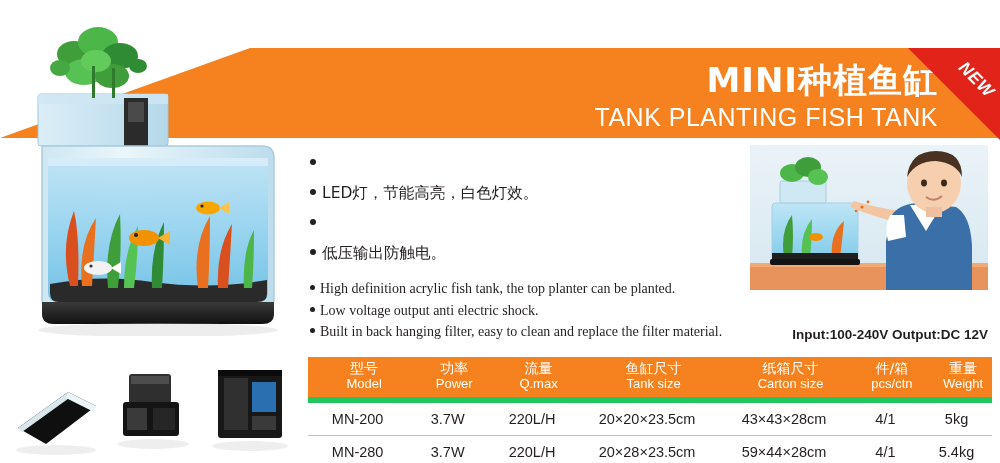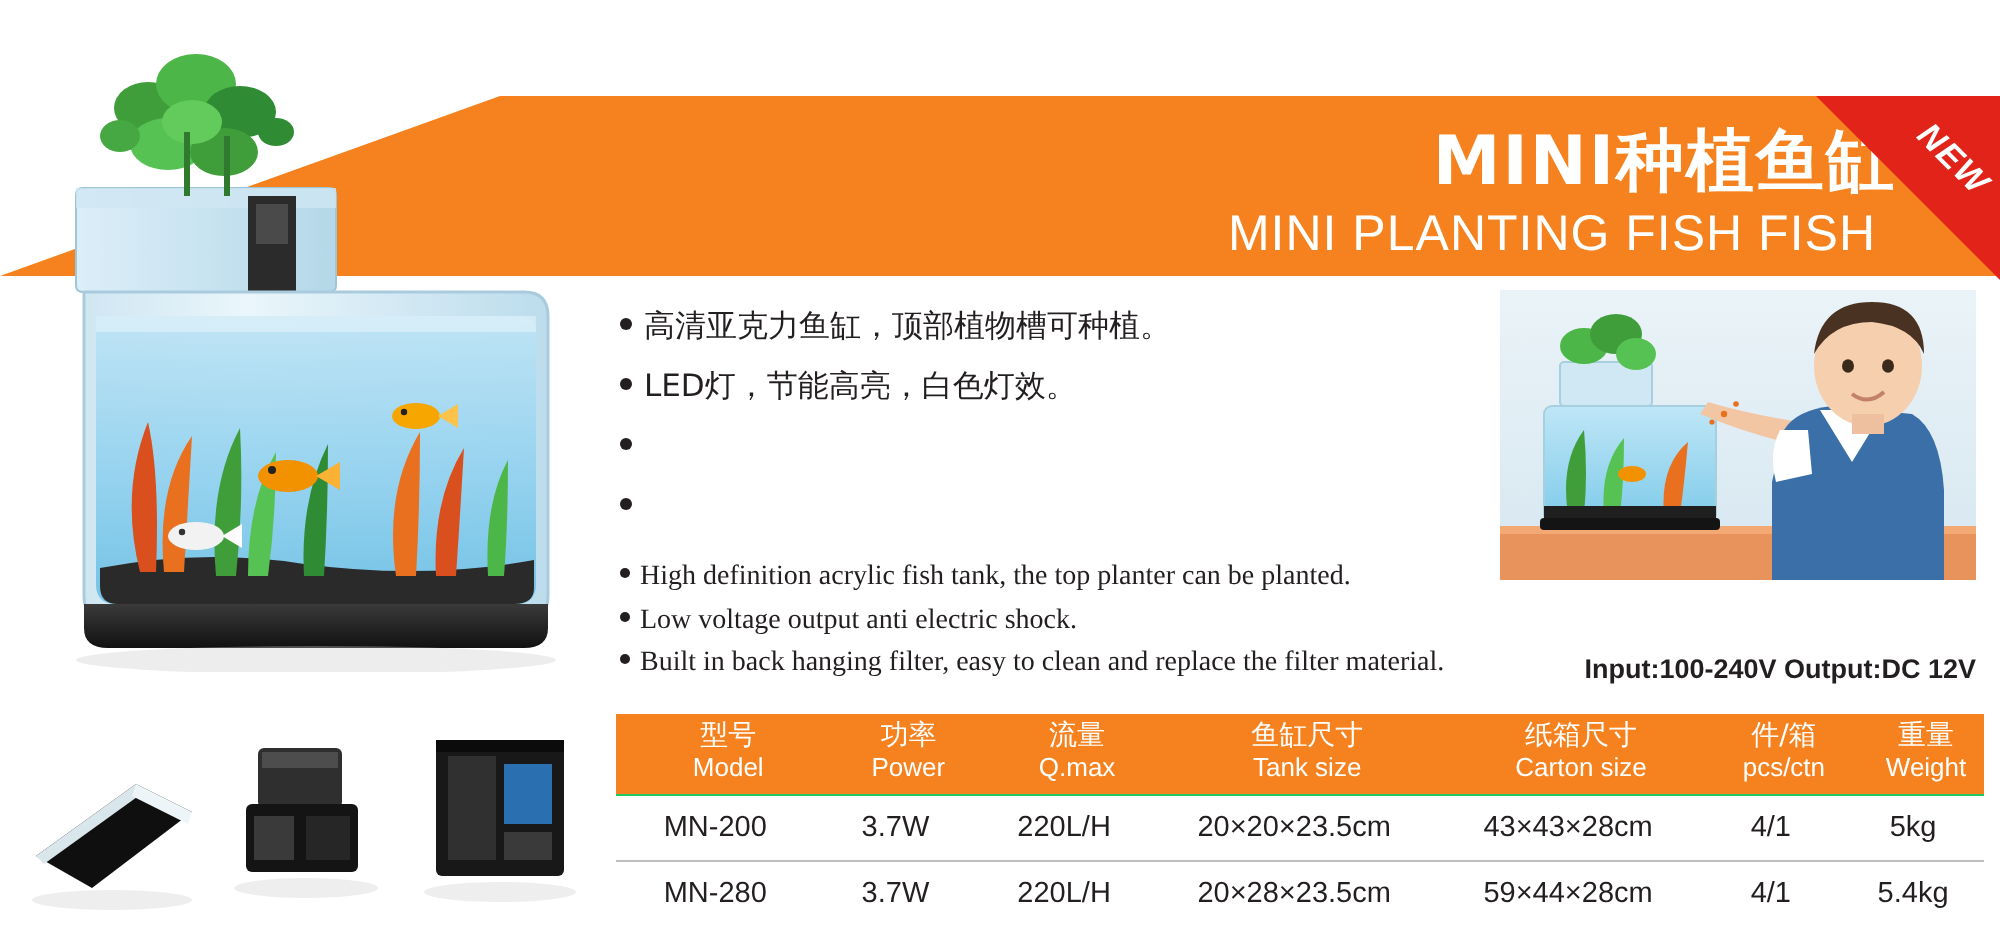--- a/index.html
+++ b/index.html
@@ -14,21 +14,21 @@
   .header-band{
     position:absolute;left:0;top:48px;width:1000px;height:90px;
     background:#f5821f;
   }
   .header-band:after{
     content:"";position:absolute;left:0;top:0;width:0;height:0;
     border-left:250px solid #ffffff;
     border-bottom:90px solid transparent;
   }
   .title-cn{
-    position:absolute;right:52px;top:58px;
+    position:absolute;right:62px;top:58px;
     font-size:34px;font-weight:bold;color:#ffffff;
     letter-spacing:1px;
     font-family:"DejaVu Sans", sans-serif;
   }
   .title-en{
     position:absolute;right:62px;top:103px;
     font-size:25px;color:#ffffff;letter-spacing:0.5px;
     font-family:"Liberation Sans", sans-serif;
   }
   
@@ -109,36 +109,36 @@
   }
   .spec-table thead th .en{
     display:block;font-size:13px;
     font-family:"Liberation Sans", sans-serif;
   }
   .spec-table tbody td{
     text-align:center;font-size:14.5px;color:#231f20;
     padding:8px 2px;border-bottom:1px solid #bfbfbf;
     font-family:"Liberation Sans", sans-serif;
   }
-  .spec-table tbody tr:first-child td{border-top:1px solid #22c55e;}
+  .spec-table tbody tr:first-child td{border-top:6px solid #22c55e;}
   .col-model{width:110px;}
   .col-power{width:80px;}
   .col-flow{width:90px;}
   .col-tank{width:150px;}
   .col-carton{width:140px;}
   .col-pcs{width:62px;}
   .col-weight{width:62px;}
 </style>
 </head>
 <body>
 
 <div class="header-band"></div>
 
 <div class="title-cn">MINI种植鱼缸</div>
-<div class="title-en">MINI PLANTING FISH FISH</div>
+<div class="title-en">TANK PLANTING FISH TANK</div>
 
 <div class="ribbon-wrap">
   <div class="ribbon-tri"></div>
   <div class="ribbon-text">NEW</div>
 </div>
 
 <div class="tank-photo">
   <svg class="tank-svg" width="290" height="330" viewBox="0 0 290 330" xmlns="http://www.w3.org/2000/svg">
     <defs>
       <linearGradient id="glass" x1="0" y1="0" x2="1" y2="0">
@@ -211,24 +211,24 @@
       <circle cx="79" cy="260" r="1.6" fill="#333"></circle>
     </g>
 
     <path d="M30 296 L262 296 L262 308 Q262 318 250 318 L42 318 Q30 318 30 308 Z" fill="url(#basegrad)"></path>
 
     <ellipse cx="146" cy="324" rx="120" ry="7" fill="#cccccc" opacity="0.35"></ellipse>
   </svg>
 </div>
 
 <div class="features">
-  <div class="feat-cn"><span class="bullet"></span><span>高清亚克力鱼缸，顶部植物槽可种植。</span></div>
+  <div class="feat-cn"><span class="bullet"></span></div>
   <div class="feat-cn"><span class="bullet"></span><span>LED灯，节能高亮，白色灯效。</span></div>
   <div class="feat-cn"><span class="bullet"></span></div>
-  <div class="feat-cn"><span class="bullet"></span></div>
+  <div class="feat-cn"><span class="bullet"></span><span>低压输出防触电。</span></div>
   <div style="height:10px"></div>
   <div class="feat-en"><span class="bullet"></span><span>High definition acrylic fish tank, the top planter can be planted.</span></div>
   <div class="feat-en"><span class="bullet"></span><span>Low voltage output anti electric shock.</span></div>
   <div class="feat-en"><span class="bullet"></span><span>Built in back hanging filter, easy to clean and replace the filter material.</span></div>
 </div>
 
 <div class="boy-photo">
   <svg width="238" height="145" viewBox="0 0 238 145" xmlns="http://www.w3.org/2000/svg">
     <defs>
       <linearGradient id="bg2" x1="0" y1="0" x2="0" y2="1">

